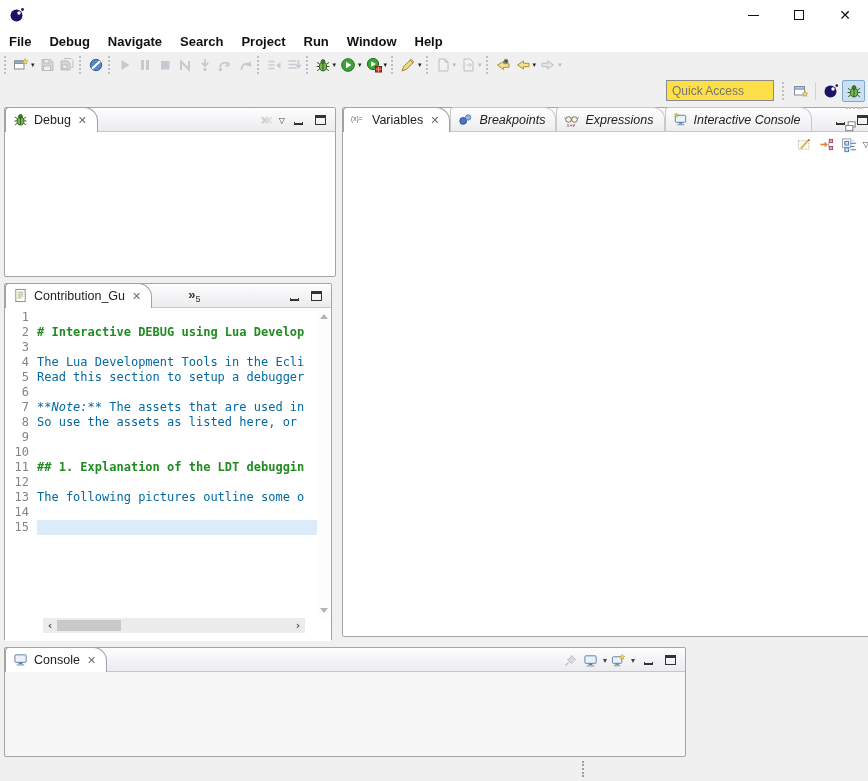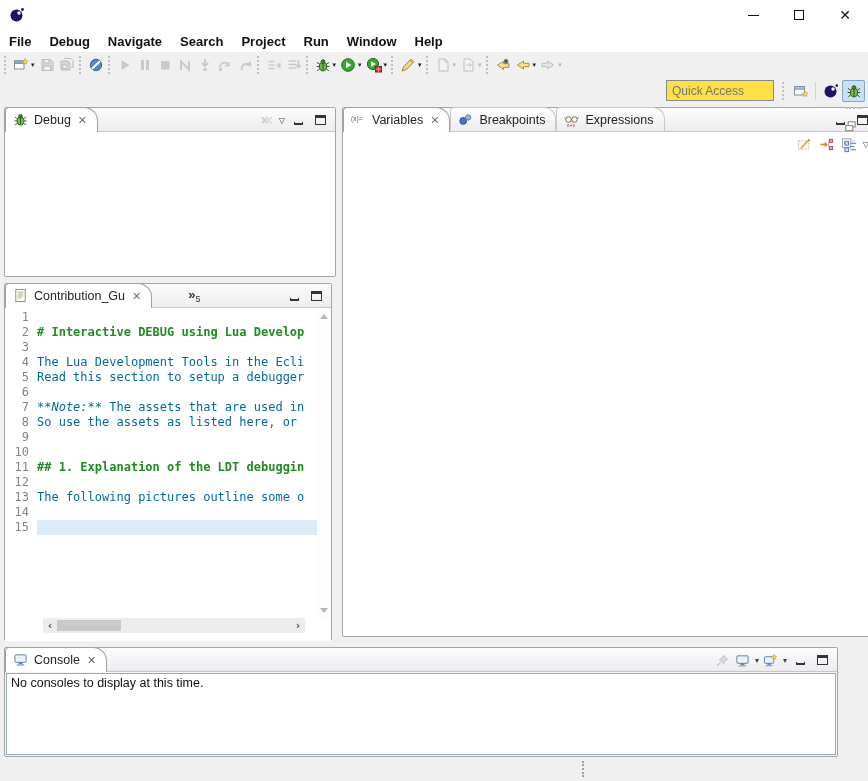--- a/index.html
+++ b/index.html
@@ -36,21 +36,21 @@
   .persp-bar { position:absolute; left:780px; top:0; height:26px; display:flex; align-items:center; }
   .pbtn { width:23px; height:22px; display:flex; align-items:center; justify-content:center; border-radius:2px; }
   .pbtn svg { width:16px; height:16px; }
   .pbtn.active { background:#cbdff2; border:1px solid #7da7cc; }
 
   
   .panel { position:absolute; background:#fff; border:1px solid #a5a5a5; border-radius:2px; }
   .tabrow { position:relative; height:24px; background:linear-gradient(#fdfdfd,#ececf0); border-bottom:1px solid #c6c6c6; display:flex; align-items:flex-end; border-radius:2px 2px 0 0; }
   .tab { display:inline-flex; align-items:center; height:24px; padding:0 10px 0 7px; font-size:12.5px; color:#222; position:relative; }
   .tab.selected { background:#fff; border:1px solid #9aa2aa; border-bottom:none; border-radius:4px 14px 0 0; margin-bottom:-1px; height:25px; z-index:2; }
-  .tab.plain { border:1px solid #c9c9c9; border-bottom:none; border-radius:4px 12px 0 0; background:linear-gradient(#fefefe,#ededf1); }
+  .tab.plain { border:1px solid #c9c9c9; border-bottom:none; border-radius:4px 12px 0 0; background:linear-gradient(#fefefe,#ededf1);font-style:italic; }
   .tab .ticon { margin-right:5px; display:inline-flex; }
   .tab .ticon svg { width:15px; height:15px; }
   .tab .close { margin-left:7px; color:#6e6e6e; font-size:11px; font-family:"DejaVu Sans", sans-serif; }
   .hdr-right { position:absolute; right:6px; top:0; height:24px; display:flex; align-items:center; gap:4px; }
   .mm { width:18px; height:16px; display:flex; align-items:center; justify-content:center; }
   .mm .minbar { width:9px; height:3px; border-bottom:2px solid #333; border-left:1px solid #333; border-right:1px solid #333; margin-top:6px; }
   .mm .maxbox { width:11px; height:10px; border:1px solid #333; border-top:3px solid #333; }
   .chev { font-size:8px; color:#444; font-family:"DejaVu Sans", sans-serif; }
 
   
@@ -74,21 +74,21 @@
   .code em { font-style:italic; }
   .vscroll { position:absolute; right:0; top:0; width:14px; height:311px; background:#fdfdfd; }
   .vscroll .up, .vscroll .down { position:absolute; left:3px; width:0; height:0; border-left:4px solid transparent; border-right:4px solid transparent; }
   .vscroll .up { top:6px; border-bottom:5px solid #b5b5b5; }
   .vscroll .down { bottom:6px; border-top:5px solid #b5b5b5; }
   .hscroll { position:absolute; left:38px; right:26px; bottom:8px; height:15px; background:#ececec; display:flex; align-items:center; }
   .hscroll .arrow { width:14px; text-align:center; color:#555; font-weight:bold; font-size:11px; font-family:"DejaVu Sans", sans-serif; }
   .hscroll .thumb { position:absolute; left:14px; width:64px; top:2px; height:11px; background:#c9c9c9; }
 
   
-  #console-panel { left:4px; top:647px; width:834px; height:110px; background:#f7f7f7; }
+  #console-panel { left:4px; top:647px; width:682px; height:110px; background:#f7f7f7; }
   #console-content { position:absolute; left:1px; right:1px; top:25px; bottom:1px; background:#fff; border:1px solid #93a9c0; font-size:12.5px; padding:2px 4px; color:#111; }
 
   
   #right-trim { position:absolute; right:2px; top:107px; width:24px; height:80px; }
   #right-trim .dots { height:5px; border-top:2px dotted #bdbdbd; width:16px; margin:0 auto 4px auto; }
   #right-trim .vbtn { margin:2px auto; display:flex; }
 
   
   #statusbar { position:absolute; left:0; top:757px; width:868px; height:24px; background:#f0f0f0; }
   #statusbar .draghandle { position:absolute; left:582px; top:4px; width:2px; height:16px; border-left:2px dotted #9f9f9f; }
@@ -421,20 +421,31 @@
       <span class="ticon" style="display: inline-flex; width: 16px; height: 16px;">
           <svg viewBox="0 0 16 16" xmlns="http://www.w3.org/2000/svg">
             <circle cx="4.8" cy="8" r="3" fill="#fdf6dc" stroke="#6a6a6a"></circle>
             <circle cx="11.2" cy="8" r="3" fill="#fdf6dc" stroke="#6a6a6a"></circle>
             <path d="M7.8 8h.6M1.8 7l-1.3-1M14.2 7l1.3-1" stroke="#6a6a6a"></path>
             <text x="3" y="15.5" font-size="5.5" fill="#a03030" font-family="Liberation Sans,sans-serif">x+y</text>
           </svg>
         </span>
       <span>Expressions</span>
     </div>
+    <div class="tab plain">
+      <span class="ticon" style="display: inline-flex; width: 16px; height: 16px;">
+          <svg viewBox="0 0 16 16" xmlns="http://www.w3.org/2000/svg">
+            <rect x="2.5" y="3.5" width="11" height="7.5" rx="1" fill="#e9f1fa" stroke="#5f7da3"></rect>
+            <rect x="6.5" y="11" width="3.5" height="1.6" fill="#5f7da3"></rect>
+            <rect x="4.5" y="12.8" width="7.5" height="1.4" fill="#93a9c0"></rect>
+            <path d="M3.5 1l.7 1.4 1.6.2-1.2 1.1.3 1.6-1.4-.8-1.4.8.3-1.6L1.2 2.6l1.6-.2z" fill="#e6c44e" stroke="#a58a2e" stroke-width=".4"></path>
+          </svg>
+        </span>
+      <span>Interactive Console</span>
+    </div>
     <div class="hdr-right">
       <span class="mm">
           <span class="minbar"></span>
         </span>
       <span class="mm">
           <span class="maxbox"></span>
         </span>
     </div>
   </div>
   <div id="vars-toolbar">
@@ -540,21 +551,20 @@
         </span>
       <span class="chev">▾</span>
       <span class="mm">
           <span class="minbar"></span>
         </span>
       <span class="mm">
           <span class="maxbox"></span>
         </span>
     </div>
   </div>
-  <div id="console-content">No consoles to display at this time.</div>
 </div>
 
 <div id="right-trim">
   <div class="dots"></div>
   <span class="vbtn" title="restore-view" style="display: inline-flex; width: 16px; height: 16px;">
       <svg viewBox="0 0 16 16" xmlns="http://www.w3.org/2000/svg">
         <rect x="5.5" y="3" width="7.5" height="5.5" fill="#fff" stroke="#7a7a7a"></rect>
         <rect x="3" y="7" width="7.5" height="5.5" fill="#fff" stroke="#7a7a7a"></rect>
       </svg>
     </span>

